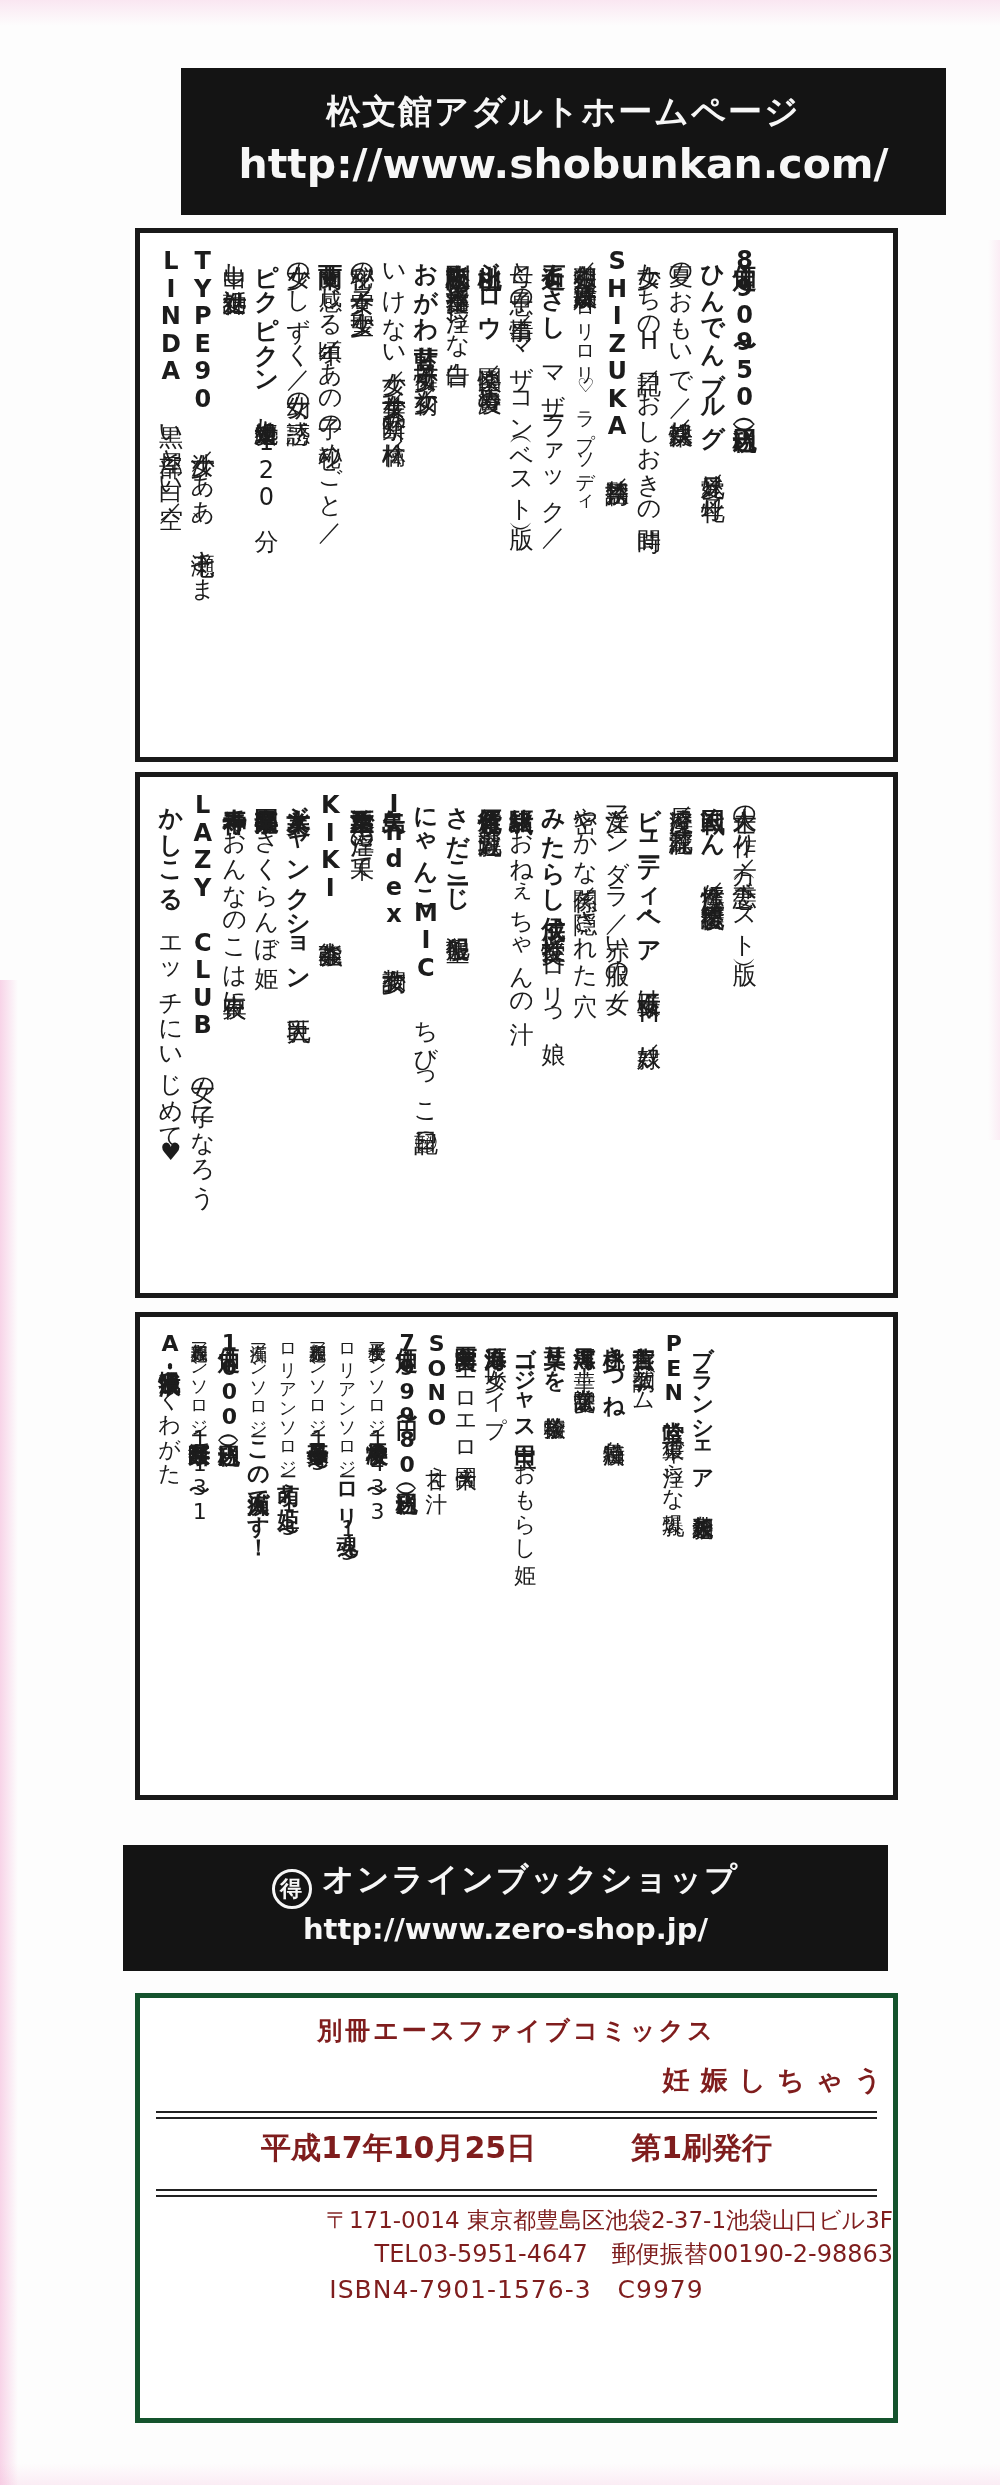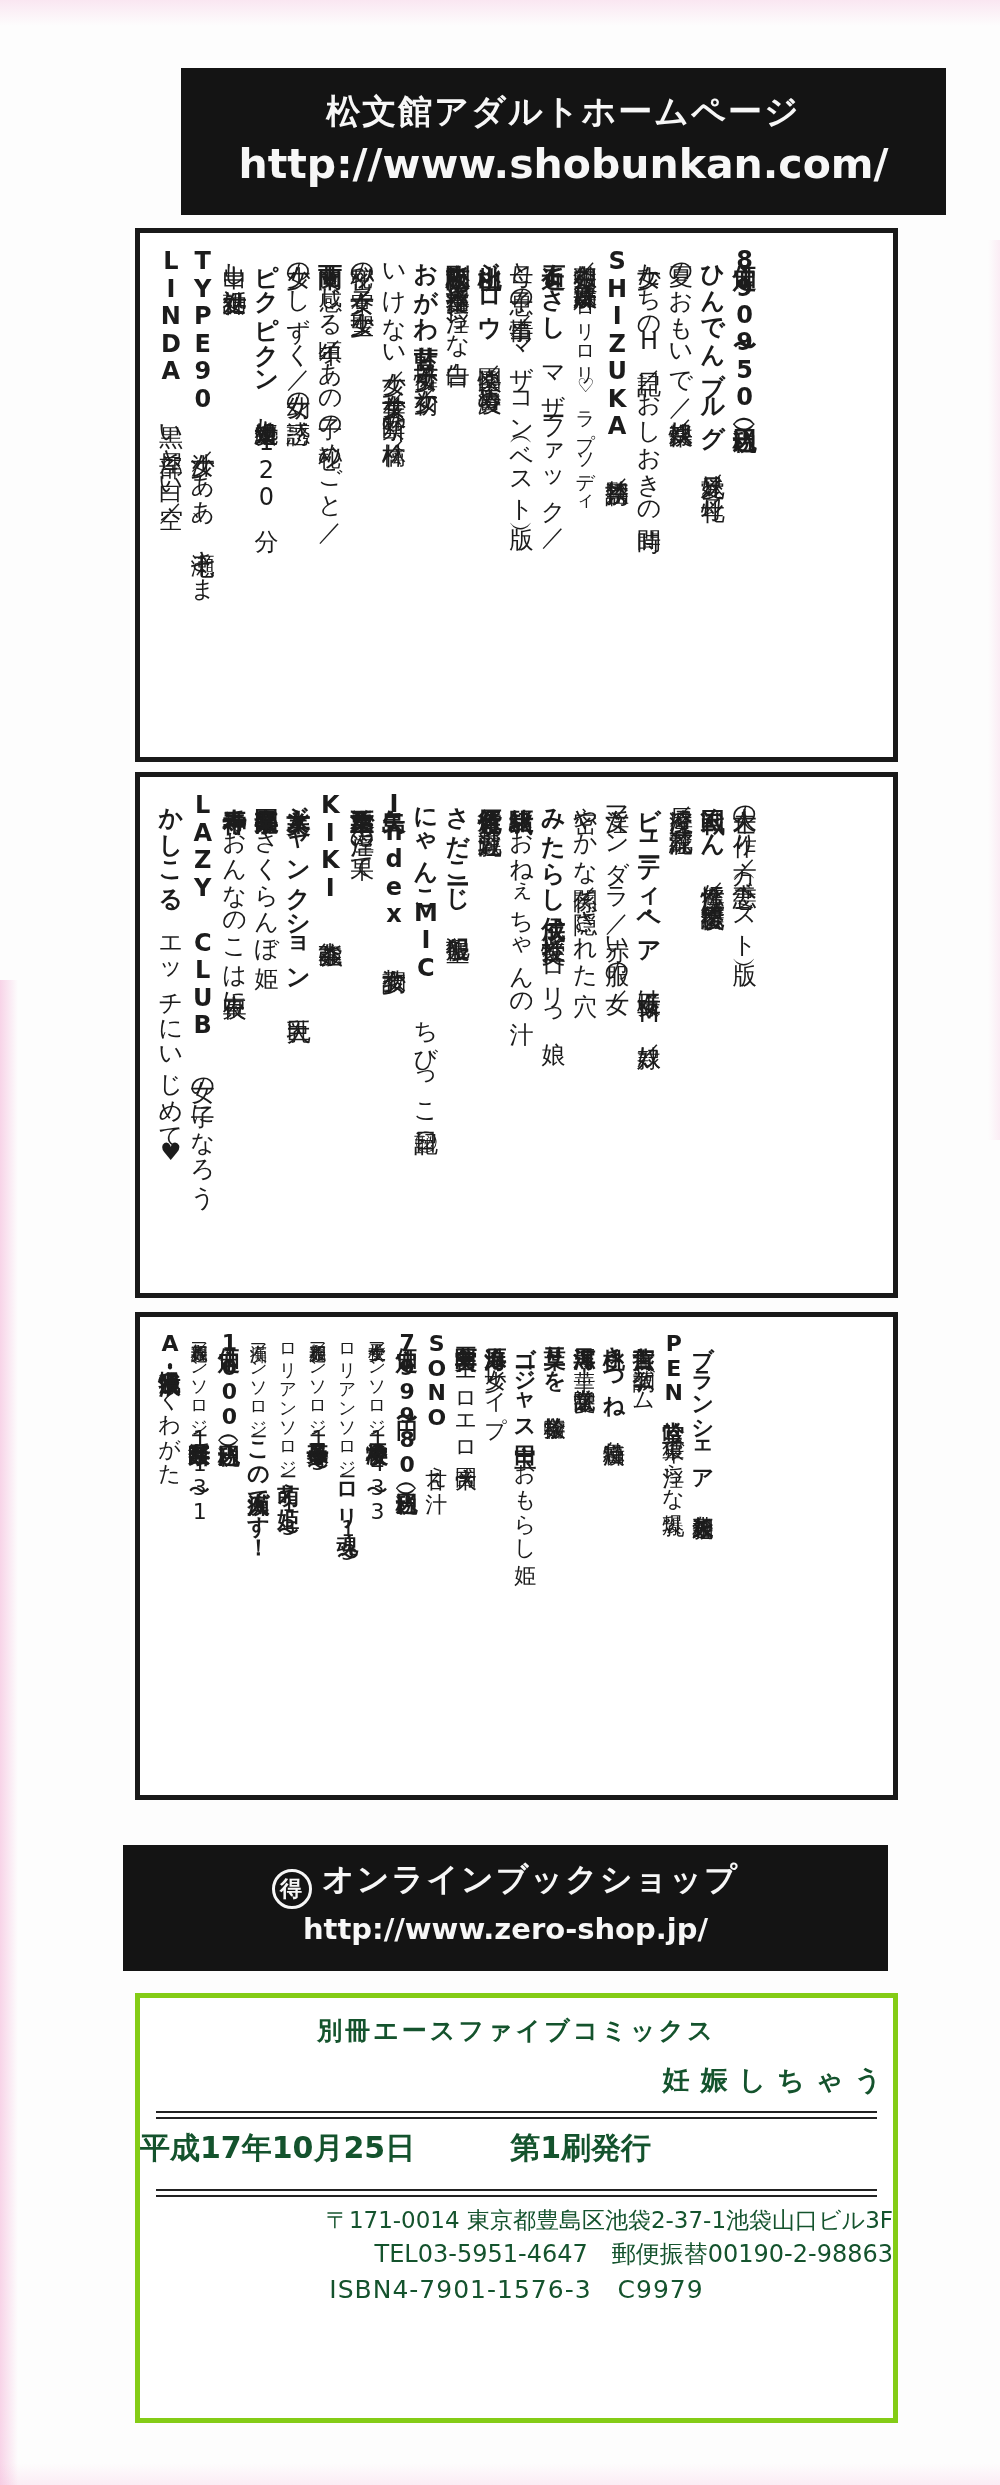--- a/index.html
+++ b/index.html
@@ -24,25 +24,25 @@
   .catalog{left:135px;width:763px;border:5px solid #191919;background:#fff;}
   #boxA{top:228px;height:534px;}
   #boxB{top:772px;height:526px;}
   #boxC{top:1312px;height:488px;}
   .vcols{height:100%;box-sizing:border-box;padding:14px 12px;writing-mode:vertical-rl;text-orientation:upright;}
   .col{margin:0 5px;font-size:24px;line-height:1.12;letter-spacing:-0.5px;white-space:nowrap;color:#1c1c1c;}
   #boxC .col{font-size:22px;}
   .col .b{font-weight:bold;}
   .col .sm{font-size:0.8em;}
 
-  .colophon{left:135px;top:1993px;width:763px;height:430px;border:5px solid #84cc16;background:#fff;color:#14532d;}
+  .colophon{left:135px;top:1993px;width:763px;height:430px;border:5px solid #14532d;background:#fff;color:#7f1d1d;}
   .series{margin-top:16px;text-align:center;font-size:25px;font-weight:600;letter-spacing:3px;}
   .booktitle{margin-top:15px;text-align:right;font-size:27px;font-weight:600;letter-spacing:11px;}
   .dbl-rule{margin:13px 16px 0;height:4px;border-top:2px solid #222;border-bottom:2px solid #222;}
-  .edition{display:flex;gap:95px;font-weight:bold;font-size:30px;padding:9px 0 7px;}
+  .edition{display:flex;justify-content:center;gap:95px;font-weight:bold;font-size:30px;padding:9px 0 7px;}
   .credits{width:fit-content;margin:12px auto 0;}
   .credit-row{display:flex;gap:32px;font-size:26px;line-height:1.5;}
   .credit-label{min-width:102px;}
   .addr{text-align:right;font-size:23px;margin-top:8px;}
   .tel{text-align:right;font-size:24px;margin-top:2px;}
   .isbn{text-align:center;font-size:25px;margin-top:3px;letter-spacing:1px;}
 </style>
 </head>
 <body>
 

